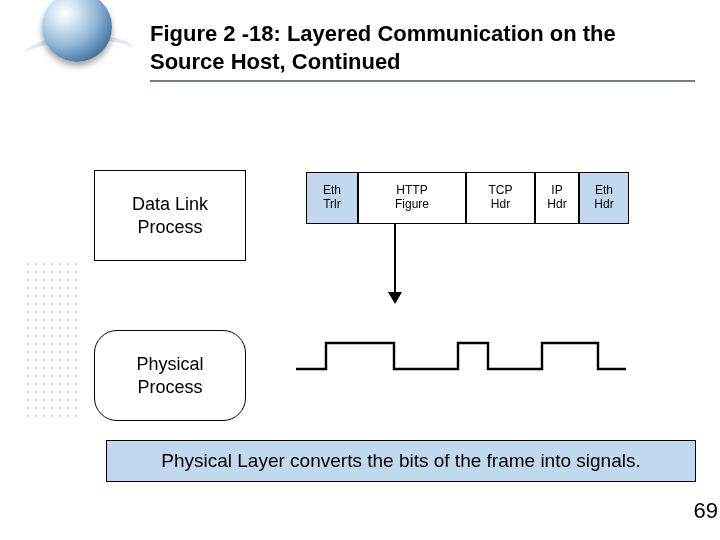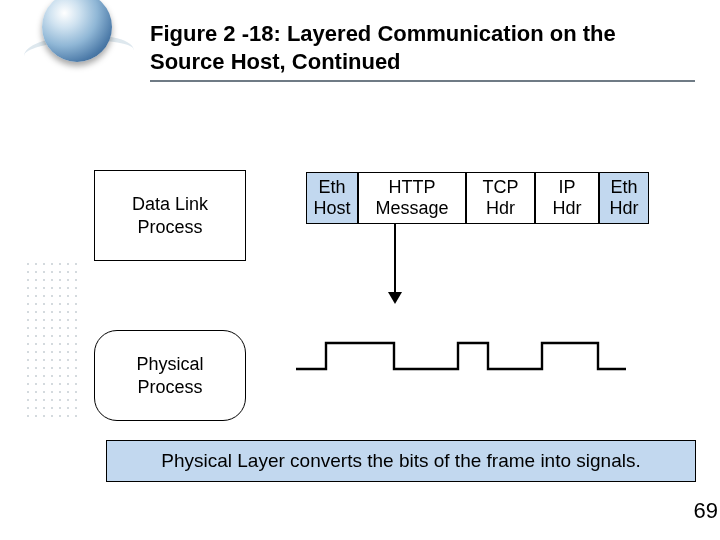--- a/index.html
+++ b/index.html
@@ -17,27 +17,27 @@
     background-size:8px 8px;opacity:0.9;}
   
   .title{position:absolute;left:126px;top:20px;width:545px;font-size:22px;font-weight:bold;line-height:1.25;}
   .title-rule{position:absolute;left:126px;top:80px;width:545px;height:2px;background:#6f7b85;}
   
   .layer-box{position:absolute;border:1.5px solid #000;background:#fff;text-align:center;font-size:18px;line-height:1.25;padding:22px 0;}
   .dl-box{left:70px;top:170px;width:150px;}
   .ph-box{left:70px;top:330px;width:150px;border-radius:23px;}
   
   .frame{position:absolute;left:282px;top:172px;height:52px;display:flex;}
-  .seg{border:1.5px solid #000;display:flex;align-items:center;justify-content:center;text-align:center;font-size:18px;line-height:1.15;padding:16px 4px;box-sizing:border-box;}
+  .seg{border:1.5px solid #000;display:flex;align-items:center;justify-content:center;text-align:center;font-size:12px;line-height:1.15;padding:16px 4px;box-sizing:border-box;}
   .seg.blue{background:#c2d8ef;}
   .seg.white{background:#fff;}
   .w-trlr{width:52px;}
   .w-msg{width:108px;}
   .w-tcp{width:69px;}
-  .w-ip{width:64px;}
+  .w-ip{width:44px;}
   .w-eth{width:50px;}
   
   .arrow{position:absolute;left:370px;top:224px;width:2px;height:78px;background:#000;}
   .arrow:after{content:"";position:absolute;left:-6px;bottom:-2px;border-left:7px solid transparent;border-right:7px solid transparent;border-top:12px solid #000;}
   
   .signal{position:absolute;left:272px;top:335px;}
   
   .caption{position:absolute;left:82px;top:440px;width:556px;border:1.5px solid #000;background:#c2d8ef;font-size:19px;text-align:center;padding:9px 16px;}
   
   .pageno{position:absolute;right:26px;bottom:16px;font-size:22px;}
@@ -60,27 +60,27 @@
     <span>Data Link<br>Process</span>
   </div>
   <div class="layer-box ph-box">
     <span>Physical<br>Process</span>
   </div>
 
   <div class="frame">
     <div class="seg blue w-trlr">
       <span>
         <span>Eth</span><br>
-        <span>Host</span>
+        <span>Trlr</span>
       </span>
     </div>
     <div class="seg white w-msg">
       <span>
         <span>HTTP</span><br>
-        <span>Message</span>
+        <span>Figure</span>
       </span>
     </div>
     <div class="seg white w-tcp">
       <span>
         <span>TCP</span><br>
         <span>Hdr</span>
       </span>
     </div>
     <div class="seg white w-ip">
       <span>

